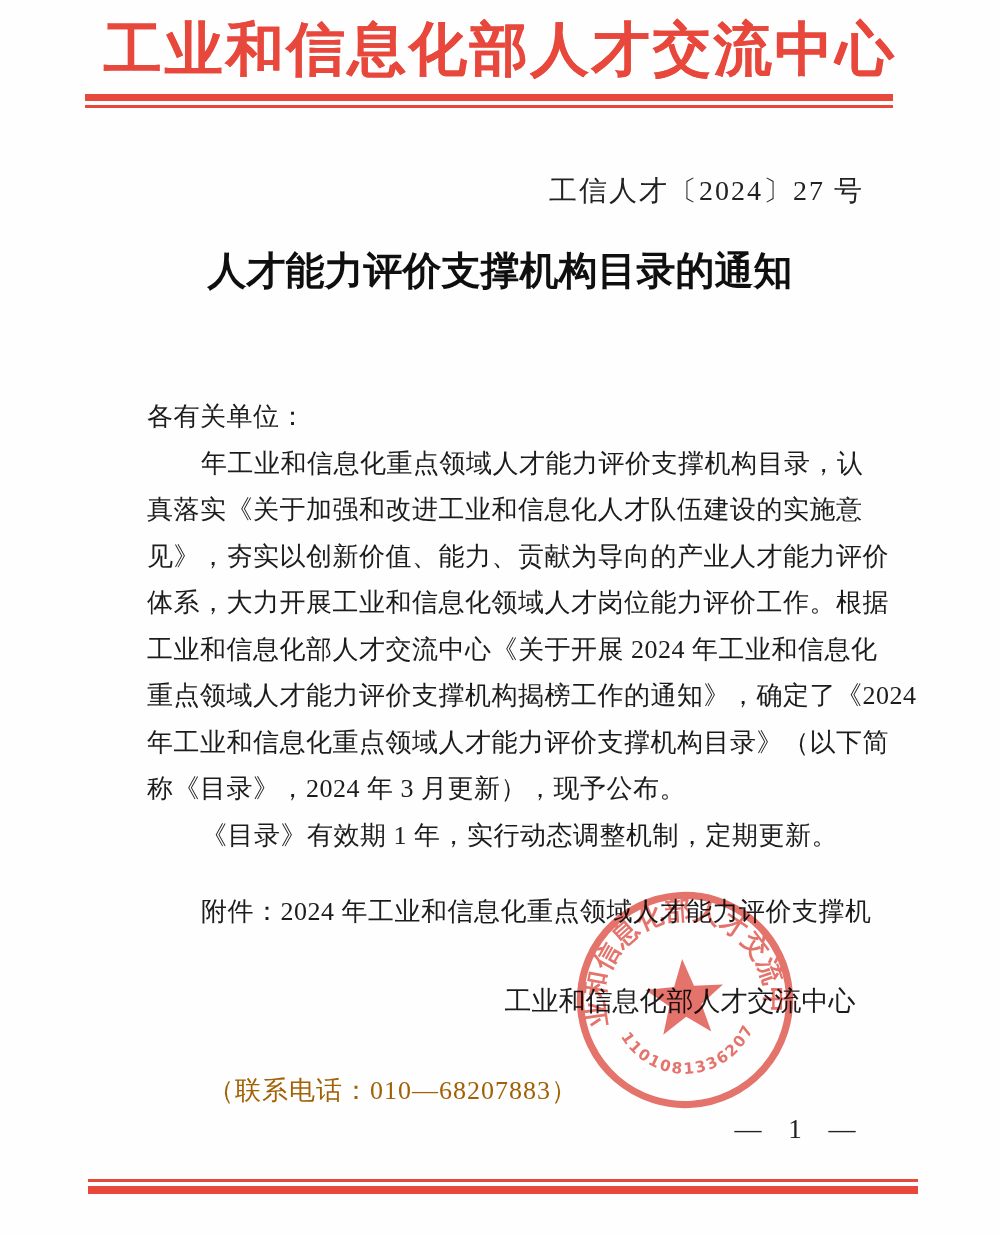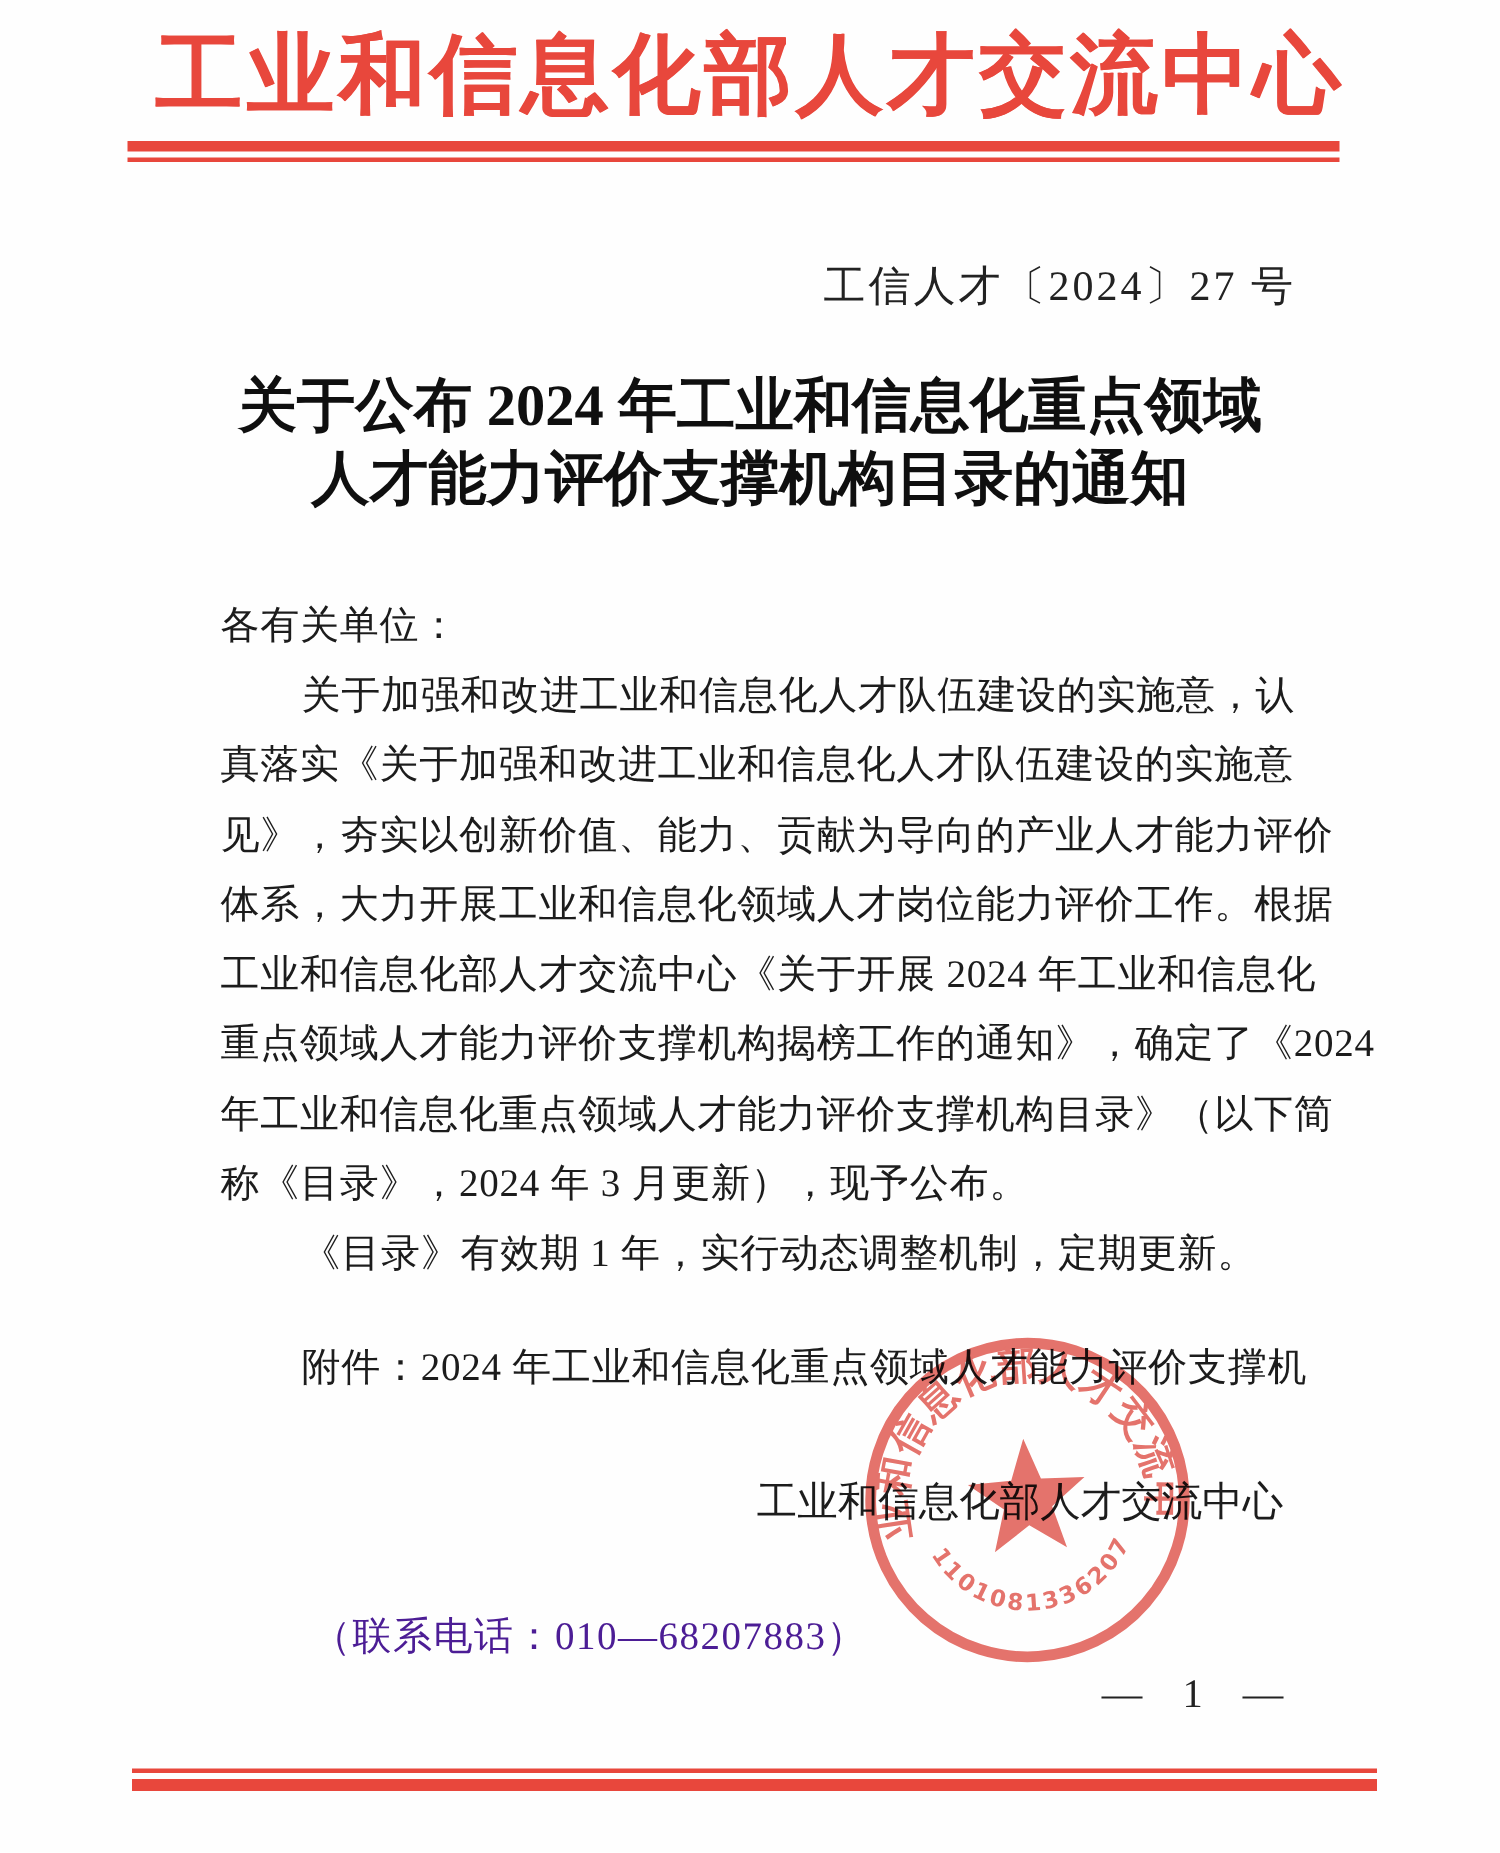--- a/index.html
+++ b/index.html
@@ -85,21 +85,21 @@
     line-height: 47px;
     color: #1c1c1c;
   }
 
   
   .contact {
     position: absolute;
     top: 1073px; left: 208px;
     font-size: 26px;
     letter-spacing: 1px;
-    color: #4c1d95;
+    color: #a16207;
   }
 
   
   .page-number {
     position: absolute;
     top: 1114px; left: 700px;
     width: 190px;
     text-align: center;
     font-size: 27px;
     word-spacing: 20px;
@@ -142,27 +142,26 @@
 
 <div class="page">
 
   <div class="org-header">工业和信息化部人才交流中心</div>
   <div class="rule rule-top-thick"></div>
   <div class="rule rule-top-thin"></div>
 
   <div class="doc-number">工信人才〔2024〕27 号</div>
 
   <div class="title-block">
-    <div>关于公布 2024 年工业和信息化重点领域</div>
     <div>人才能力评价支撑机构目录的通知</div>
   </div>
 
   <div class="body-block">
     <div class="line">各有关单位：</div>
-    <div class="line indent">关于加强和改进工业和信息化人才队伍建设的实施意，认</div>
+    <div class="line indent">年工业和信息化重点领域人才能力评价支撑机构目录，认</div>
     <div class="line">真落实《关于加强和改进工业和信息化人才队伍建设的实施意</div>
     <div class="line">见》，夯实以创新价值、能力、贡献为导向的产业人才能力评价</div>
     <div class="line">体系，大力开展工业和信息化领域人才岗位能力评价工作。根据</div>
     <div class="line">工业和信息化部人才交流中心《关于开展 2024 年工业和信息化</div>
     <div class="line">重点领域人才能力评价支撑机构揭榜工作的通知》，确定了《2024</div>
     <div class="line">年工业和信息化重点领域人才能力评价支撑机构目录》（以下简</div>
     <div class="line">称《目录》，2024 年 3 月更新），现予公布。</div>
     <div class="line indent">《目录》有效期 1 年，实行动态调整机制，定期更新。</div>
     <div class="line indent gap-before">附件：2024 年工业和信息化重点领域人才能力评价支撑机</div>
   </div>

